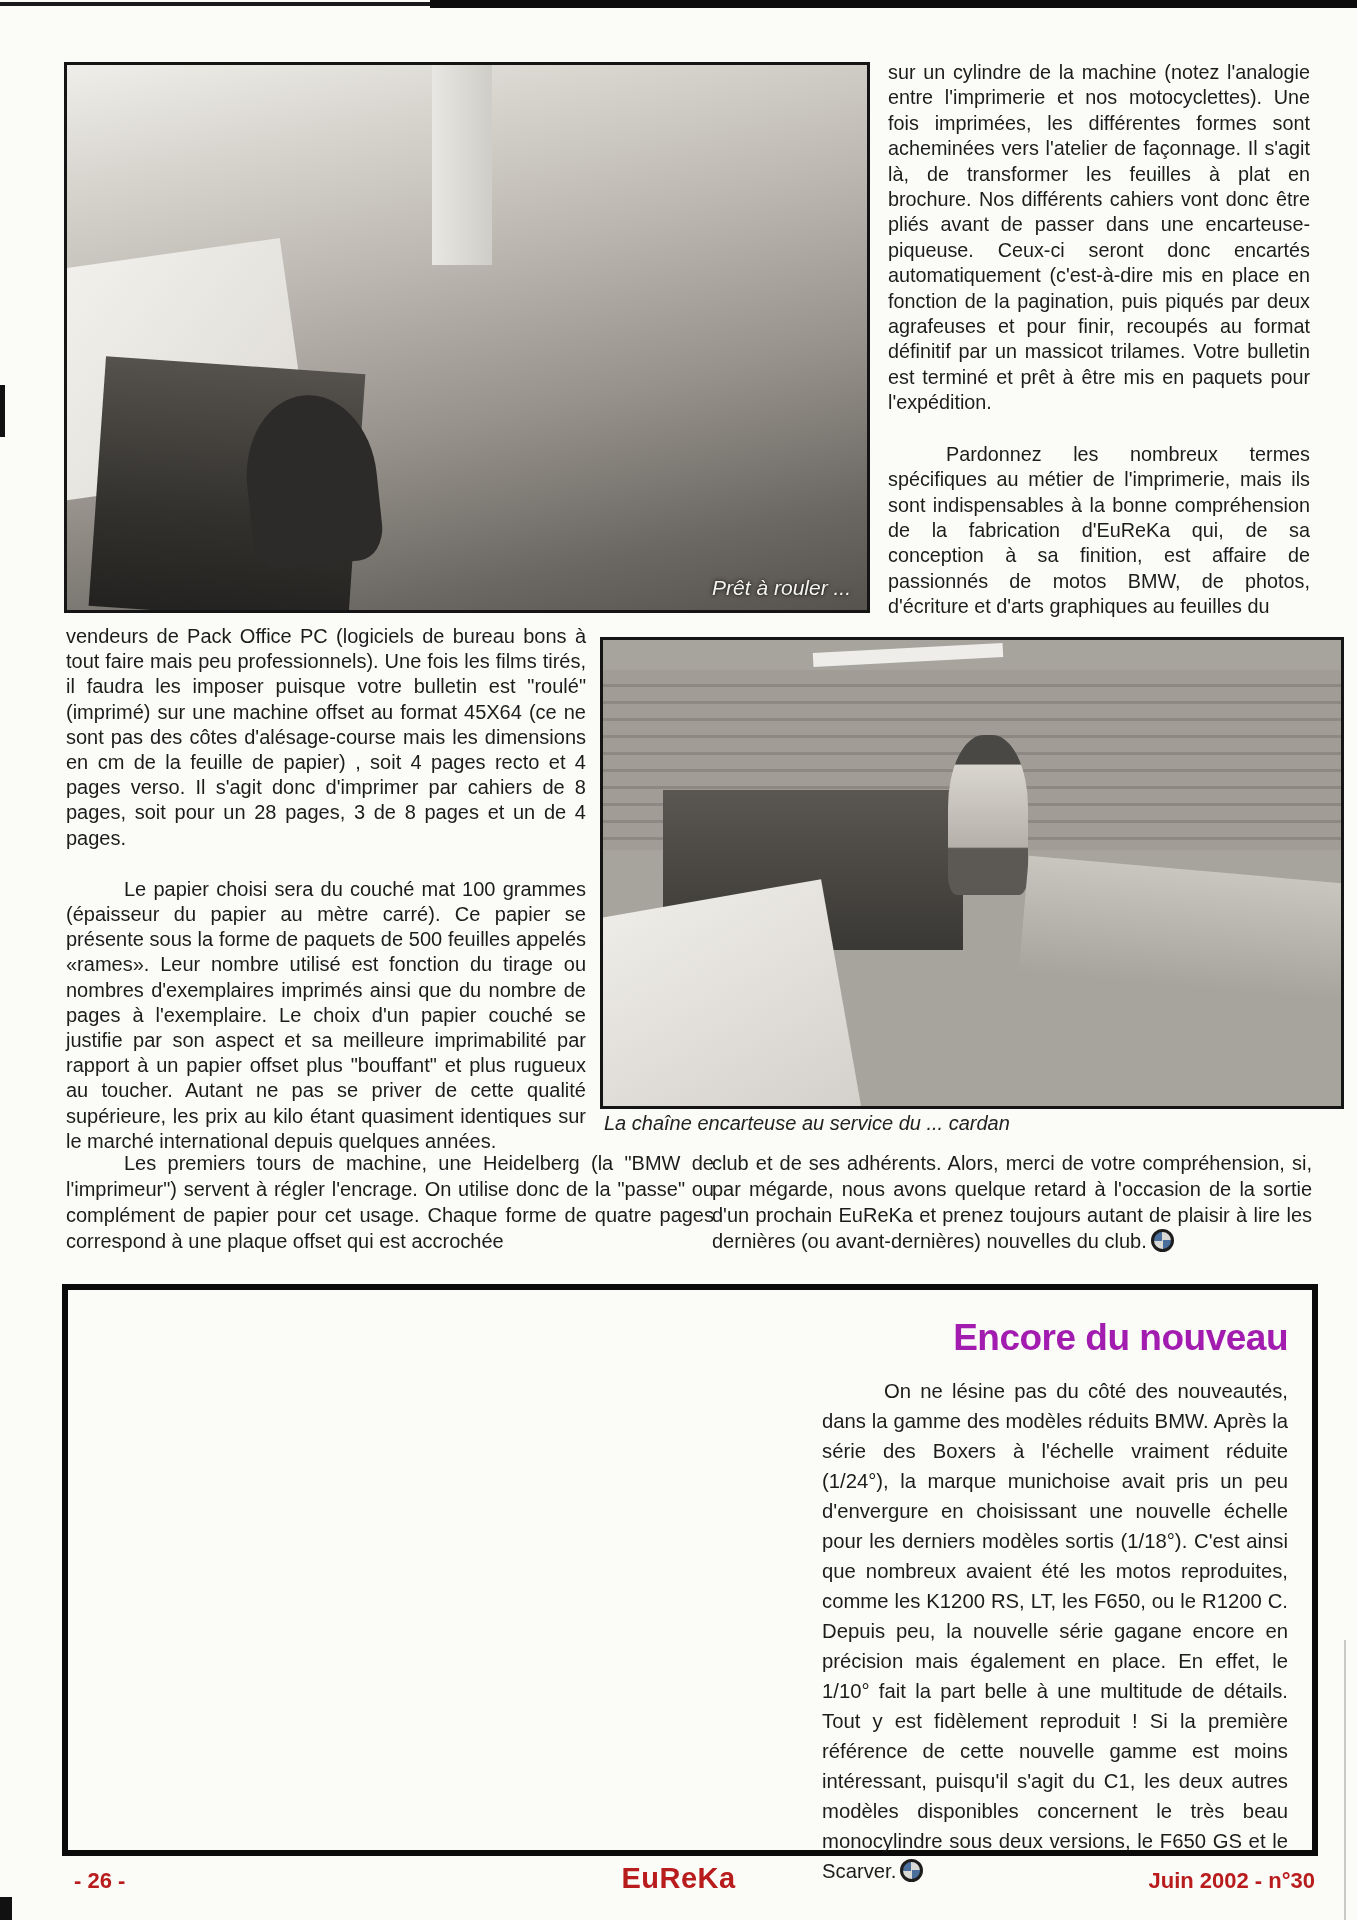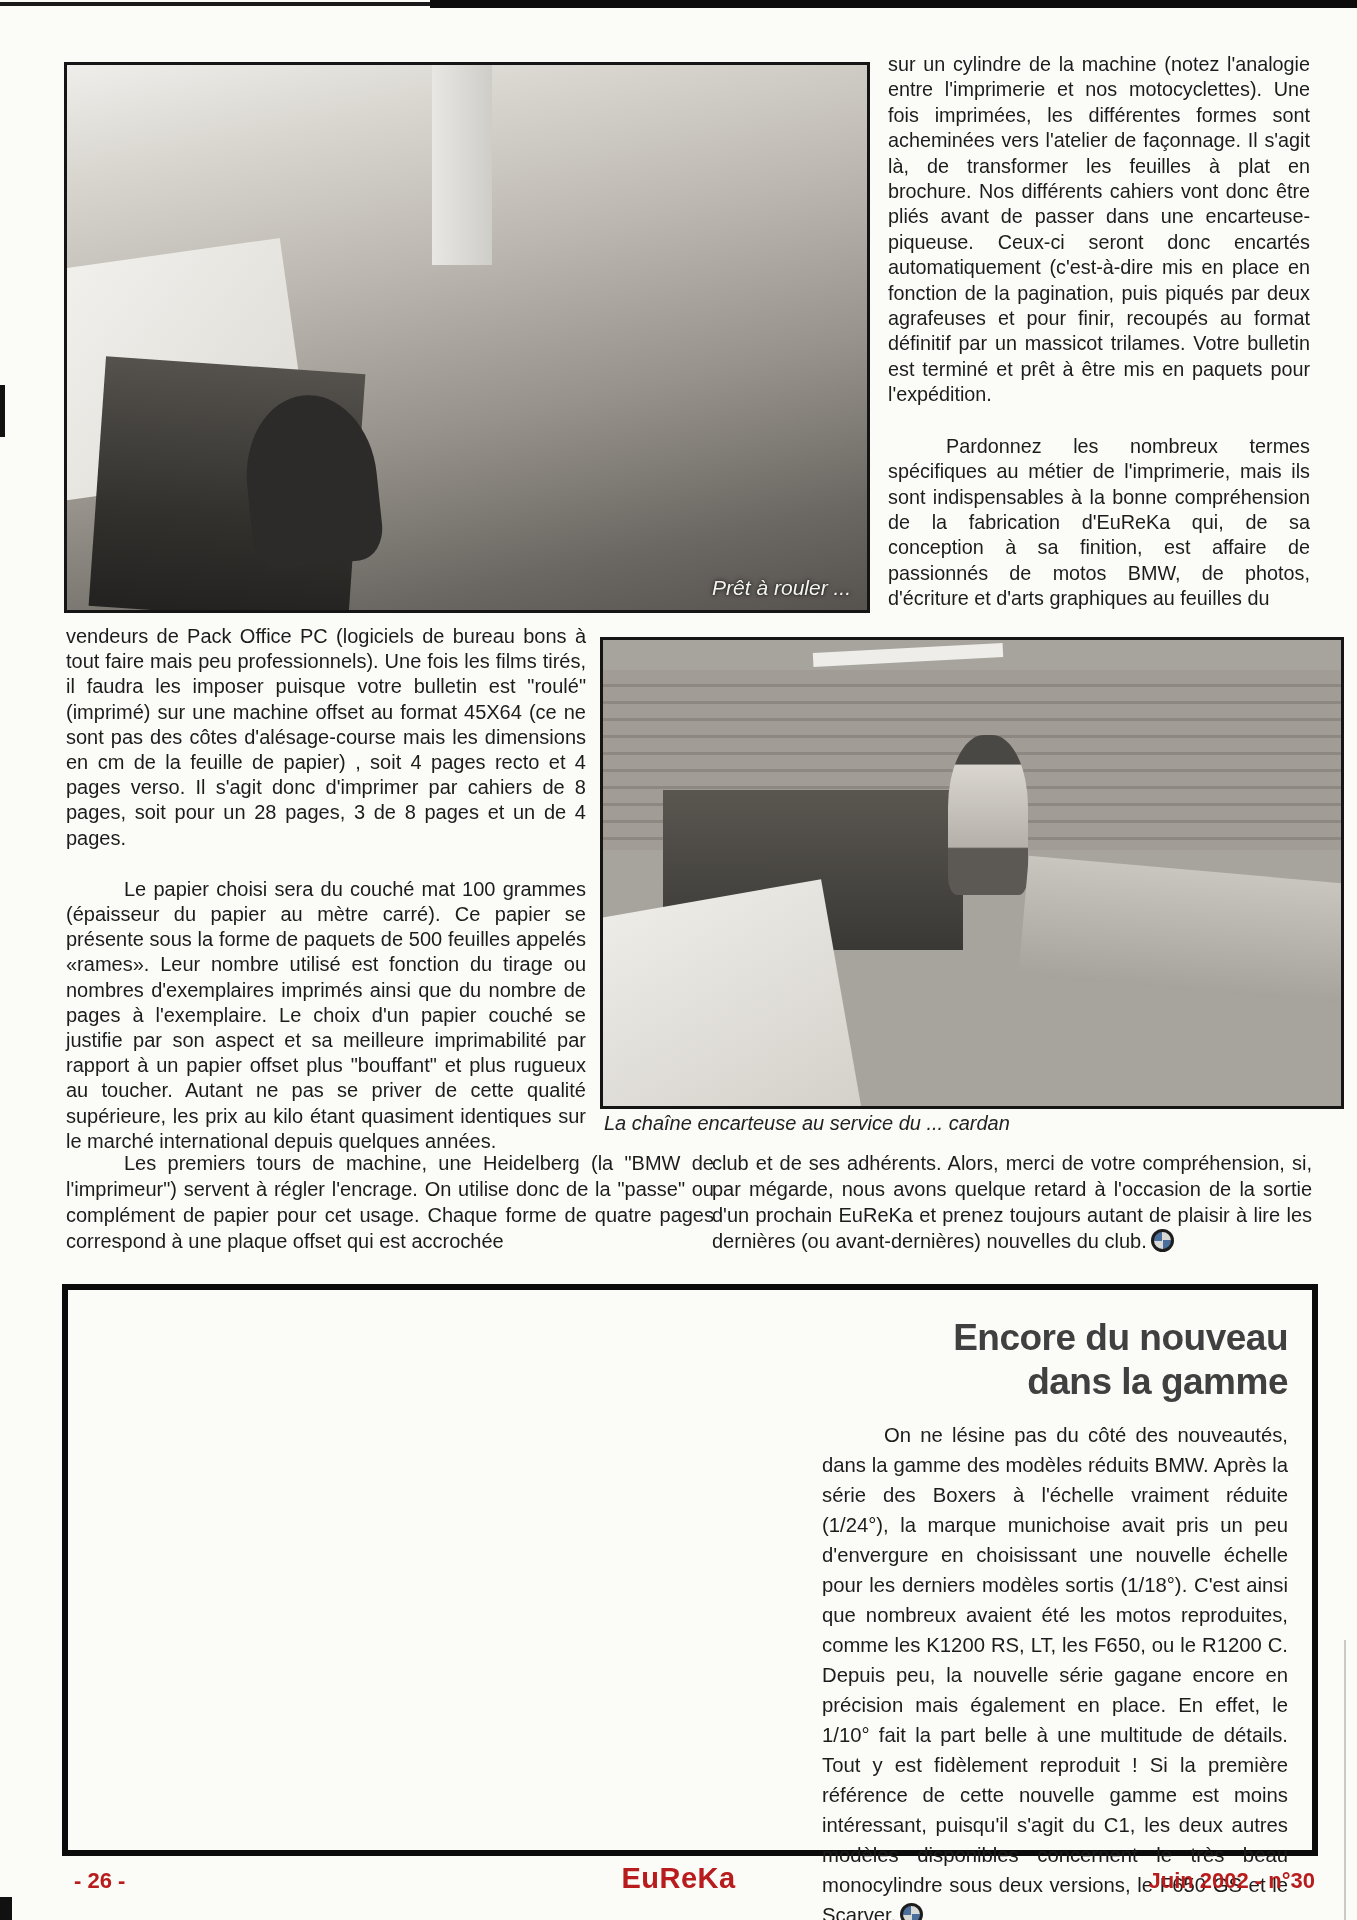--- a/index.html
+++ b/index.html
@@ -46,21 +46,21 @@
   .photo2 .person{left:345px;top:95px;width:80px;height:160px;border-radius:45% 45% 12% 12%;background:linear-gradient(180deg,#4a4844 18%,#d9d6cf 19%,#b5b1aa 70%,#5c5954 71%);}
   .photo2 .table{left:-20px;top:260px;width:260px;height:230px;background:linear-gradient(160deg,#efede8,#d4d1cb);transform:rotate(-10deg);}
   .photo2 .table2{left:420px;top:230px;width:330px;height:120px;background:linear-gradient(180deg,#c9c6c0,#a6a29c);transform:rotate(5deg);}
   .caption-below{
     position:absolute;font-style:italic;font-size:20px;color:#222;white-space:nowrap;
   }
 
   
   .col{position:absolute;text-align:justify;}
   .col p{margin:0;}
-  .col-right-top{left:888px;top:52px;width:422px;font-size:19.8px;line-height:25.4px;}
+  .col-right-top{left:888px;top:60px;width:422px;font-size:19.8px;line-height:25.4px;}
   .col-left{left:66px;top:624px;width:520px;font-size:20px;line-height:25.2px;}
   .gap{margin-top:26px !important;}
   .indent{text-indent:58px;}
   .col-bottom-left{left:66px;top:1150px;width:648px;font-size:20px;line-height:26px;}
   .col-bottom-right{left:712px;top:1150px;width:600px;font-size:20px;line-height:26px;}
 
   
   .bmw{
     display:inline-block;width:17px;height:17px;border-radius:50%;
     border:3px solid #1d1d1d;vertical-align:-4px;margin-left:4px;
@@ -73,21 +73,21 @@
     background:linear-gradient(180deg,#dcdad5 0%,#c2bfb9 16%,#b6b3ad 42%,#8e8a84 58%,#4d4a46 72%,#393734 100%);}
   .photo3 .window{left:20px;top:10px;width:380px;height:110px;background:linear-gradient(180deg,#f0efeb,#d8d6d0);}
   .photo3 .bike1{left:60px;top:150px;width:230px;height:230px;border-radius:45% 55% 40% 45%;background:linear-gradient(150deg,#c7c4be 10%,#77736d 45%,#34322f 80%);}
   .photo3 .bike2{left:330px;top:140px;width:230px;height:240px;border-radius:50% 45% 45% 40%;background:linear-gradient(150deg,#b5b2ac 10%,#615e59 50%,#2c2a28 85%);}
   .photo3 .wheel1{left:60px;top:330px;width:120px;height:120px;border-radius:50%;background:radial-gradient(circle at 50% 50%,#8f8c86 0 28%,#23221f 30% 100%);}
   .photo3 .wheel2{left:330px;top:330px;width:115px;height:115px;border-radius:50%;background:radial-gradient(circle at 50% 50%,#8f8c86 0 28%,#23221f 30% 100%);}
   .photo3 .bike3{left:560px;top:180px;width:160px;height:220px;border-radius:50% 30% 30% 40%;background:linear-gradient(150deg,#a3a09a 5%,#54514c 50%,#262422 90%);}
   .art2{position:absolute;left:822px;top:1316px;width:466px;}
   .art2 h2{
     margin:0;text-align:right;font-size:37px;line-height:44px;
-    font-weight:bold;color:#404040;letter-spacing:-0.5px;
+    font-weight:bold;color:#a21caf;letter-spacing:-0.5px;
   }
   .art2 .body{margin-top:16px;text-align:justify;font-size:20.3px;line-height:30px;text-indent:62px;}
 
   
   .footer-item{position:absolute;font-weight:bold;color:#b91c1c;}
   .pageno{left:74px;top:1868px;font-size:22px;}
   .logo{left:50%;top:1862px;transform:translateX(-50%);font-size:29px;font-weight:800;letter-spacing:0.5px;}
   .issue{right:42px;top:1868px;font-size:22px;}
 </style>
 </head>
@@ -135,21 +135,21 @@
   </div>
   <div class="col col-bottom-left">
     <p class="indent">Les premiers tours de machine, une Heidelberg (la "BMW de l'imprimeur") servent à régler l'encrage. On utilise donc de la "passe" ou complément de papier pour cet usage. Chaque forme de quatre pages correspond à une plaque offset qui est accrochée</p>
   </div>
 
   <div class="box2"></div>
 
 
   <div class="art2">
     <h2><span>Encore du nouveau</span><br>
-      <span>dans la gamme</span></h2>
+      </h2>
     <p class="body"><span>On ne lésine pas du côté des nouveautés, dans la gamme des modèles réduits BMW. Après la série des Boxers à l'échelle vraiment réduite (1/24°), la marque munichoise avait pris un peu d'envergure en choisissant une nouvelle échelle pour les derniers modèles sortis (1/18°). C'est ainsi que nombreux avaient été les motos reproduites, comme les K1200 RS, LT, les F650, ou le R1200 C. Depuis peu, la nouvelle série gagane encore en précision mais également en place. En effet, le 1/10° fait la part belle à une multitude de détails. Tout y est fidèlement reproduit ! Si la première référence de cette nouvelle gamme est moins intéressant, puisqu'il s'agit du C1, les deux autres modèles disponibles concernent le très beau monocylindre sous deux versions, le F650 GS et le Scarver.</span><span class="bmw"></span></p>
   </div>
 
   <div class="footer-item pageno">- 26 -</div>
   <div class="footer-item logo">EuReKa</div>
   <div class="footer-item issue">Juin 2002 - n°30</div>
 
 </div>
 
 </body></html>

